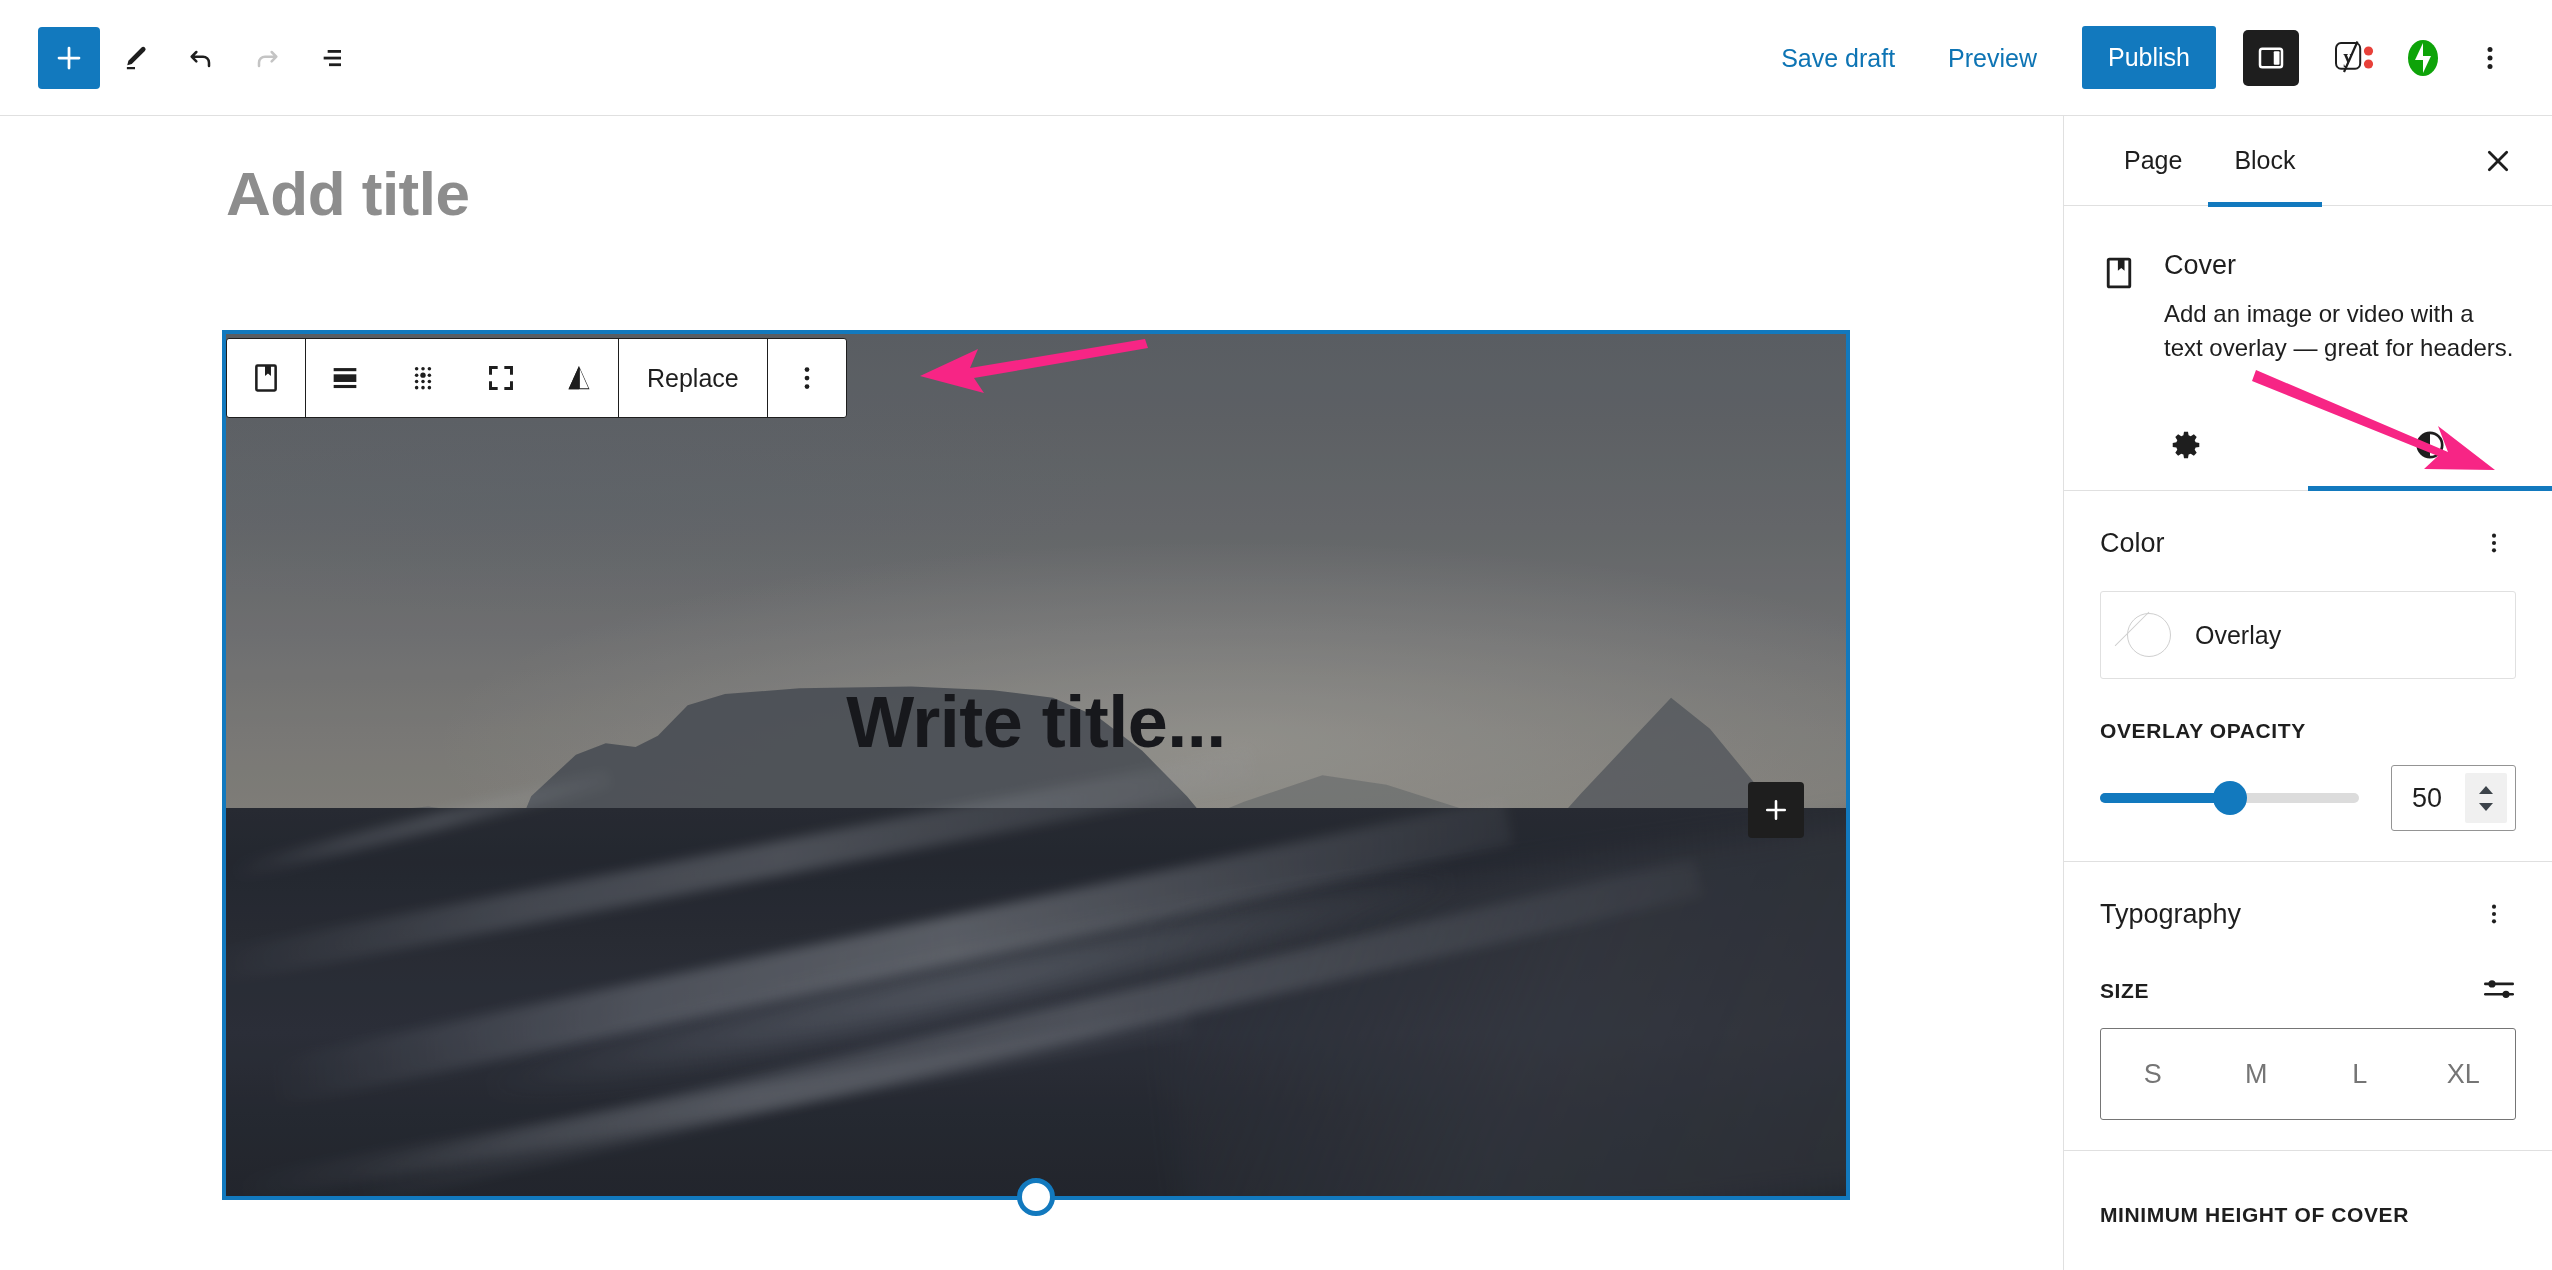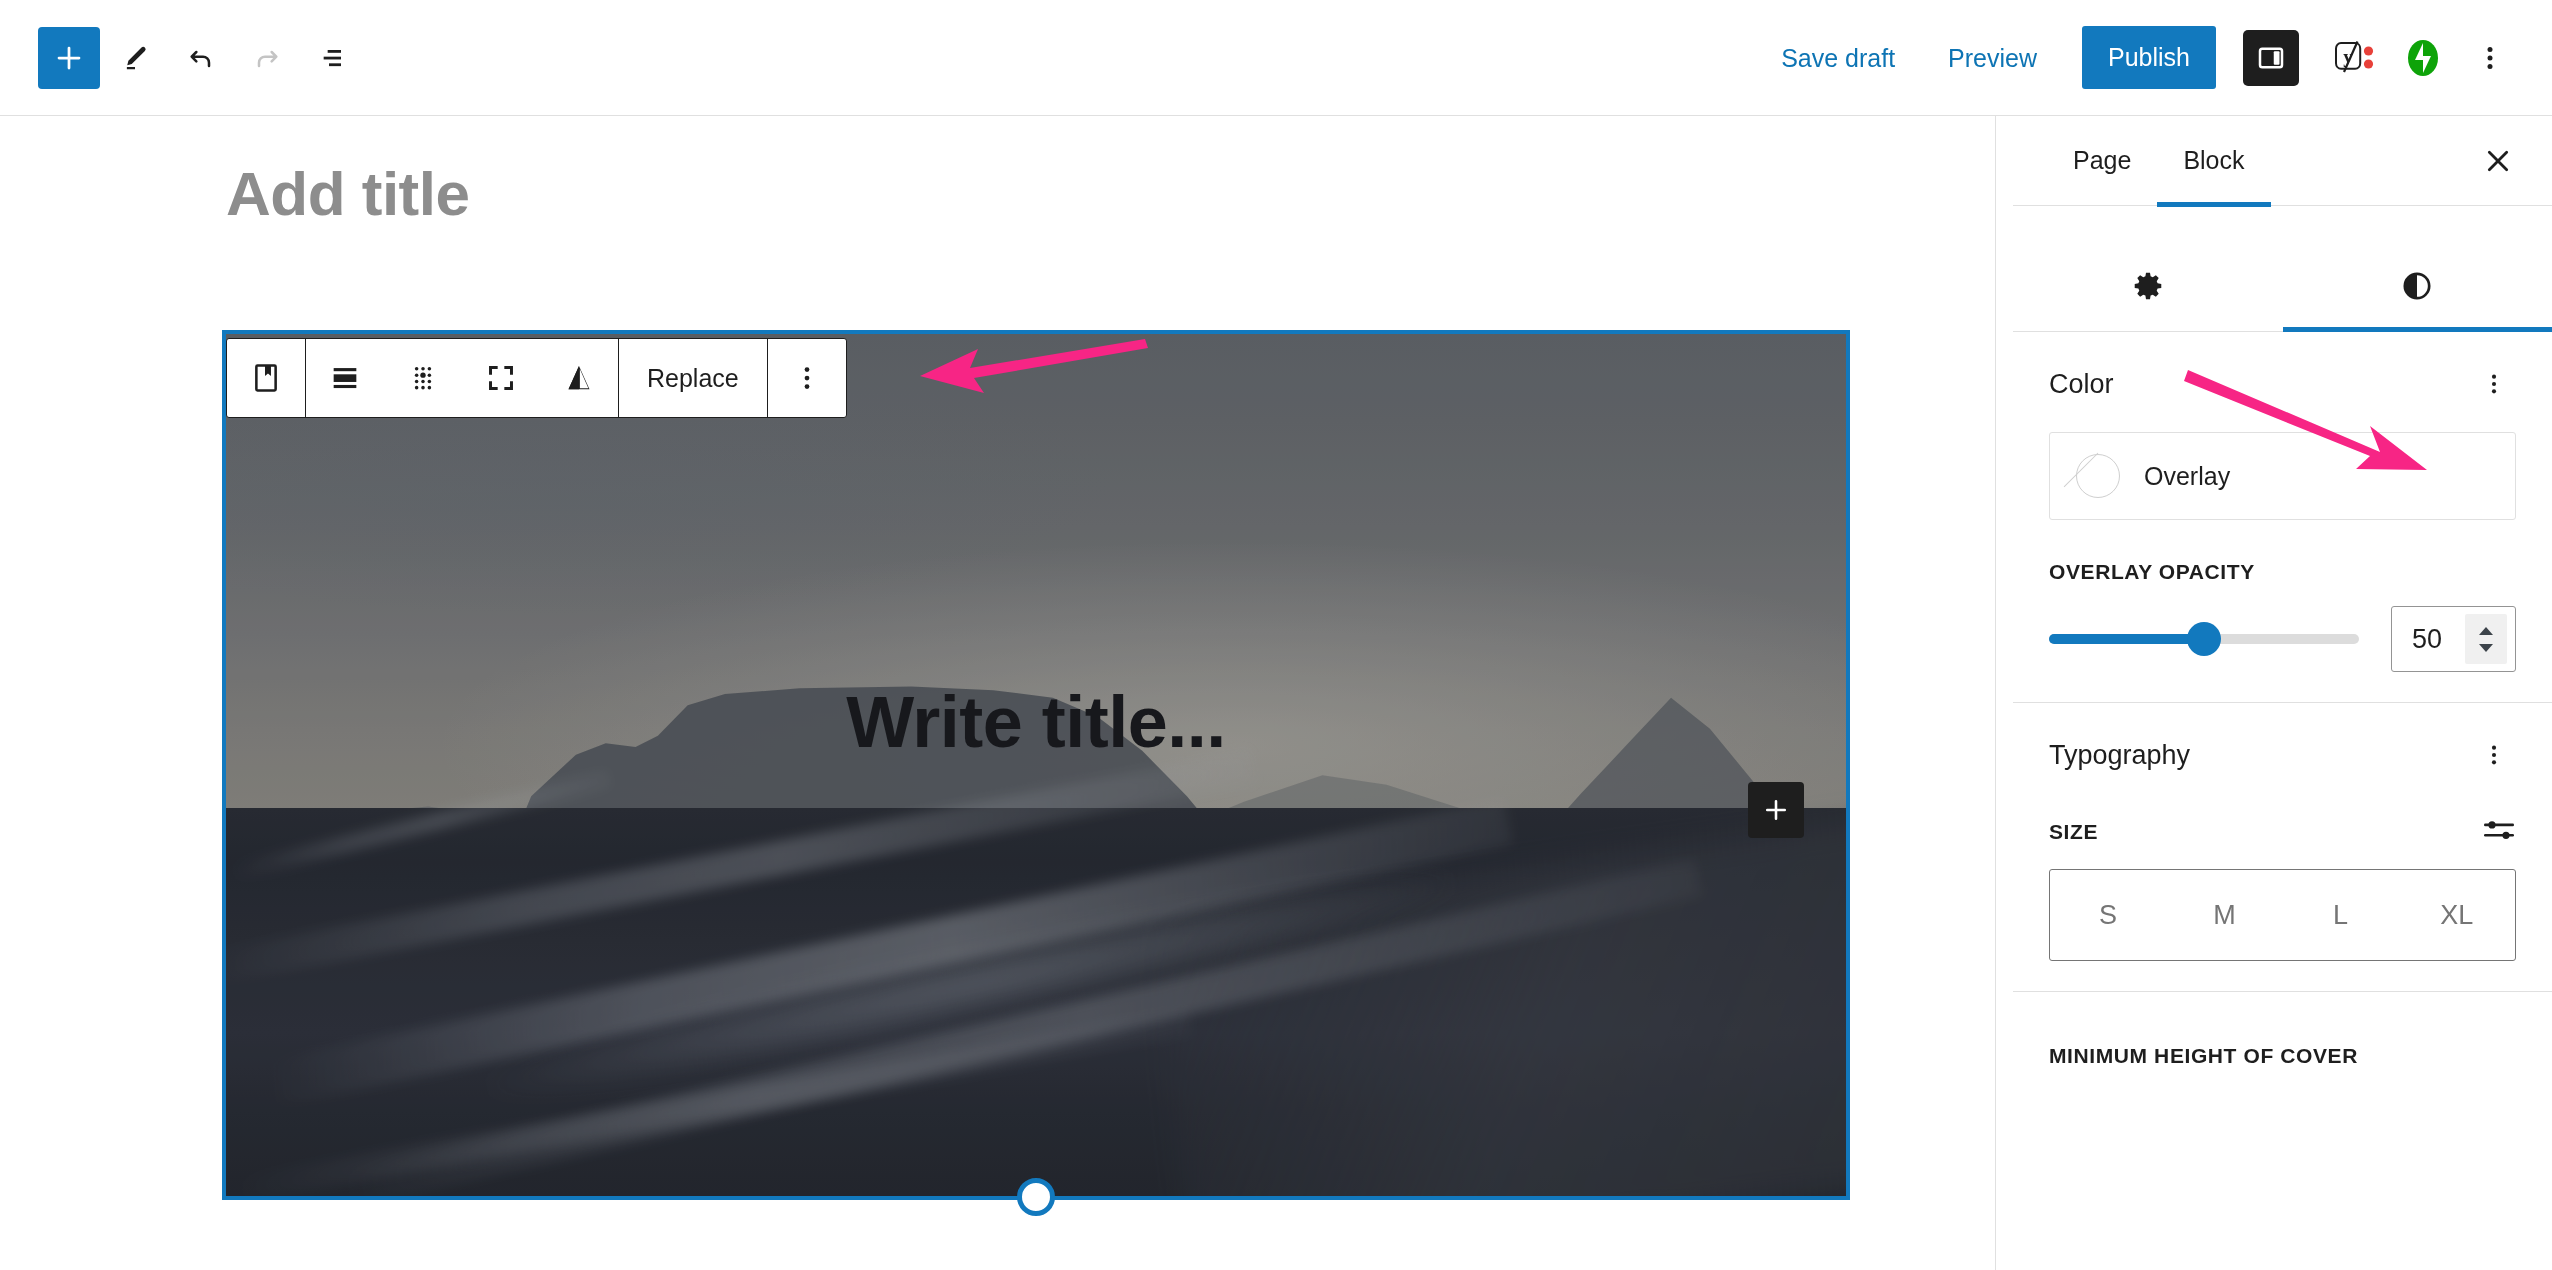--- a/index.html
+++ b/index.html
@@ -197,25 +197,24 @@
     width: 38px; height: 38px;
     border-radius: 50%;
     background: #ffffff;
     border: 5px solid #1279be;
     cursor: ns-resize; z-index: 10;
   }
 
   
   .sidebar {
     position: absolute; top: 116px; right: 0;
-    width: 557px; height: 1154px;
+    width: 489px; height: 1154px;
     background: #ffffff;
     border-left: 1px solid #e0e0e0;
     overflow: hidden;
-    padding-left: 17px;
   }
   .sb-tabs {
     position: relative; height: 90px;
     display: flex; align-items: center;
     border-bottom: 1px solid #e0e0e0;
     padding-left: 34px;
   }
   .sb-tab {
     font-size: 25px; color: #1e1e1e;
     height: 90px; display: flex; align-items: center;
@@ -527,20 +526,32 @@
     <div class="sb-tab active">Block</div>
     <div class="sb-close">
       <svg width="32" height="32" viewBox="0 0 24 24">
         <path d="M5.5 5.5l13 13M18.5 5.5l-13 13" stroke="#1e1e1e" stroke-width="2.1" stroke-linecap="round"></path>
       </svg>
     </div>
   </div>
 
   <div class="sb-scroll">
 
+    <div class="block-card">
+      <div class="block-card-icon">
+        <svg width="38" height="38" viewBox="0 0 24 24">
+          <rect x="5.2" y="3.2" width="13.6" height="17.6" rx="0.8" fill="none" stroke="#1e1e1e" stroke-width="1.8"></rect>
+          <path d="M11.3 3.2h4.2v7.4l-2.1-1.8-2.1 1.8z" fill="#1e1e1e"></path>
+        </svg>
+      </div>
+      <div class="block-card-body">
+        <div class="block-card-title">Cover</div>
+        <div class="block-card-desc">Add an image or video with a text overlay — great for headers.</div>
+      </div>
+    </div>
 
     <div class="sb-subtabs">
       <div class="sb-subtab">
         <svg width="34" height="34" viewBox="0 0 24 24">
           <path d="M12 8.2a3.8 3.8 0 1 0 0 7.6 3.8 3.8 0 0 0 0-7.6zm0 2.2a1.6 1.6 0 1 1 0 3.2 1.6 1.6 0 0 1 0-3.2z" fill="#1e1e1e"></path>
           <path d="M10.6 2.6h2.8l.45 2.6 1.5.62 2.2-1.4 2 2-1.4 2.2.62 1.5 2.6.45v2.8l-2.6.45-.62 1.5 1.4 2.2-2 2-2.2-1.4-1.5.62-.45 2.6h-2.8l-.45-2.6-1.5-.62-2.2 1.4-2-2 1.4-2.2-.62-1.5-2.6-.45v-2.8l2.6-.45.62-1.5-1.4-2.2 2-2 2.2 1.4 1.5-.62z" fill="#1e1e1e"></path>
         </svg>
       </div>
       <div class="sb-subtab active">
         <svg width="34" height="34" viewBox="0 0 24 24">

